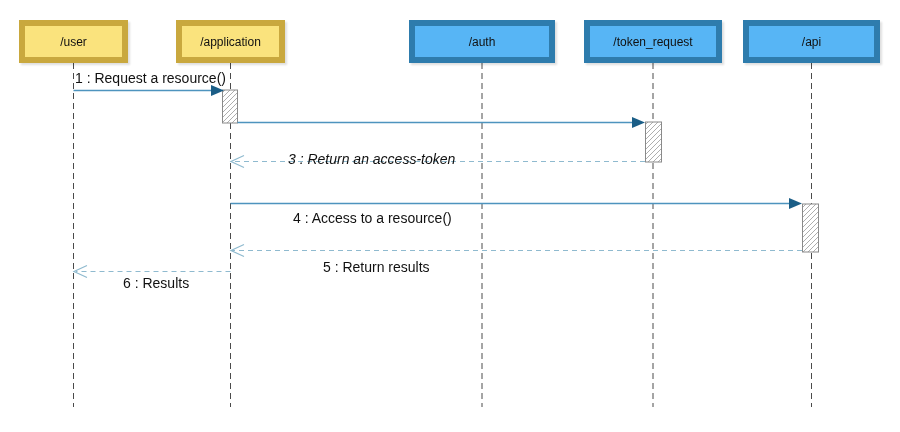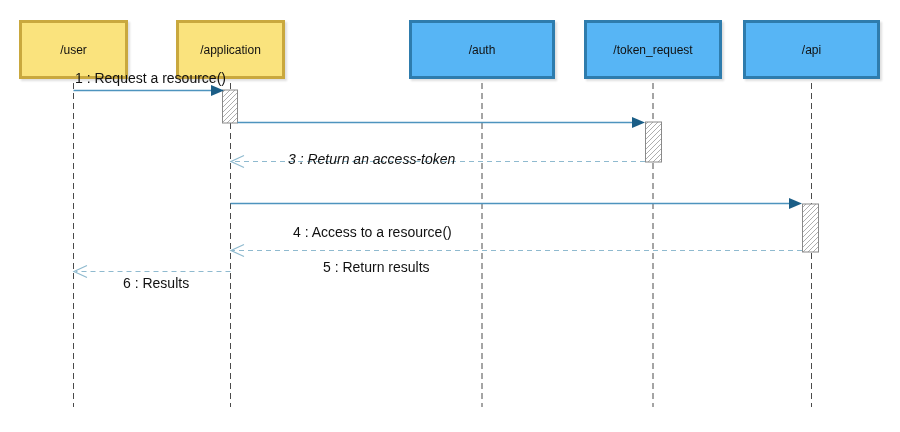--- a/index.html
+++ b/index.html
@@ -2,23 +2,23 @@
 <html style="--actor-user-fill: #FAE37D; --actor-user-border: #C9A83E; --actor-system-fill: #57B5F5; --actor-system-border: #2E7CAD; --solid-line: #4E94BE; --solid-arrowhead: #1B5E87; --return-line: #8FBACF; --lifeline: #4A4A4A; --activation-border: #8A8A8A;"><head>
 <meta charset="utf-8">
 <style>
   html,body{margin:0;padding:0;background:#ffffff;}
   .canvas{
     position:relative;width:900px;height:432px;background:#ffffff;overflow:hidden;
     font-family:"Liberation Sans","DejaVu Sans",sans-serif;
   }
   .canvas svg{position:absolute;left:0;top:0;}
   .actor{
-    position:absolute;top:20px;height:59px;box-sizing:border-box;
+    position:absolute;top:20px;height:43px;box-sizing:border-box;
     display:flex;align-items:center;justify-content:center;
-    font-size:12px;color:#111;border:3px solid #a3a3a3;
+    font-size:12px;color:#111;border:6px solid #a3a3a3;
     box-shadow:1.5px 1.5px 2px rgba(0,0,0,0.13);
   }
   .actor-user{background:var(--actor-user-fill,#FAE37D);border-color:var(--actor-user-border,#C9A83E);}
   .actor-system{background:var(--actor-system-fill,#57B5F5);border-color:var(--actor-system-border,#2E7CAD);}
   .msg-label{
     position:absolute;font-size:14px;line-height:14px;color:#111;white-space:nowrap;
   }
   .lifeline{stroke:var(--lifeline,#4A4A4A);stroke-width:1;stroke-dasharray:6 4;fill:none;}
   .activation{fill:url(#hatch);stroke:var(--activation-border,#8A8A8A);stroke-width:1;}
   .msg-solid{stroke:var(--solid-line,#4E94BE);stroke-width:1.3;fill:none;}
@@ -76,17 +76,17 @@
   </svg>
 
   <div class="actor actor-user" style="left:19px;width:109px;">/user</div>
   <div class="actor actor-system" style="left:409px;width:146px;">/auth</div>
   <div class="actor actor-user" style="left:176px;width:109px;">/application</div>
   <div class="actor actor-system" style="left:584px;width:138px;">/token_request</div>
   <div class="actor actor-system" style="left:743px;width:137px;">/api</div>
 
   <div class="msg-label" style="left:75px;top:71px;">1 : Request a resource()</div>
   <div class="msg-label" style="left:288px;top:152px;font-style:italic;">3 : Return an access-token</div>
-  <div class="msg-label" style="left:293px;top:225px;">4 : Access to a resource()</div>
+  <div class="msg-label" style="left:293px;top:211px;">4 : Access to a resource()</div>
   <div class="msg-label" style="left:323px;top:260px;text-align:right;">5 : Return results</div>
   <div class="msg-label" style="left:123px;top:276px;">6 : Results</div>
 
 </div>
 
 </body></html>

